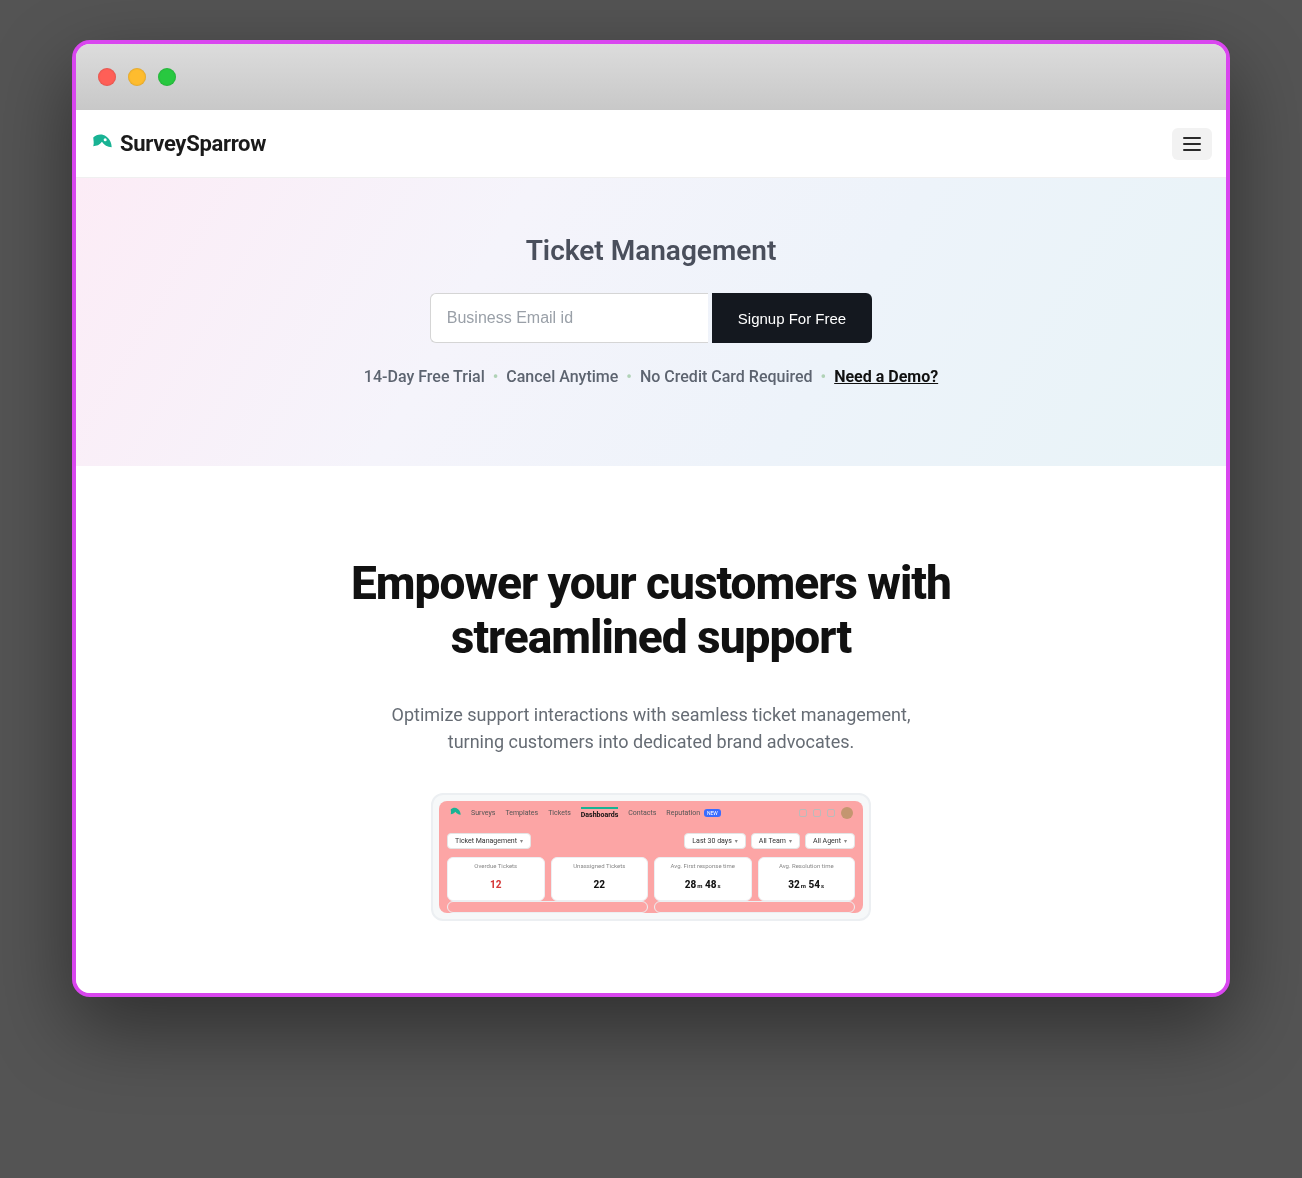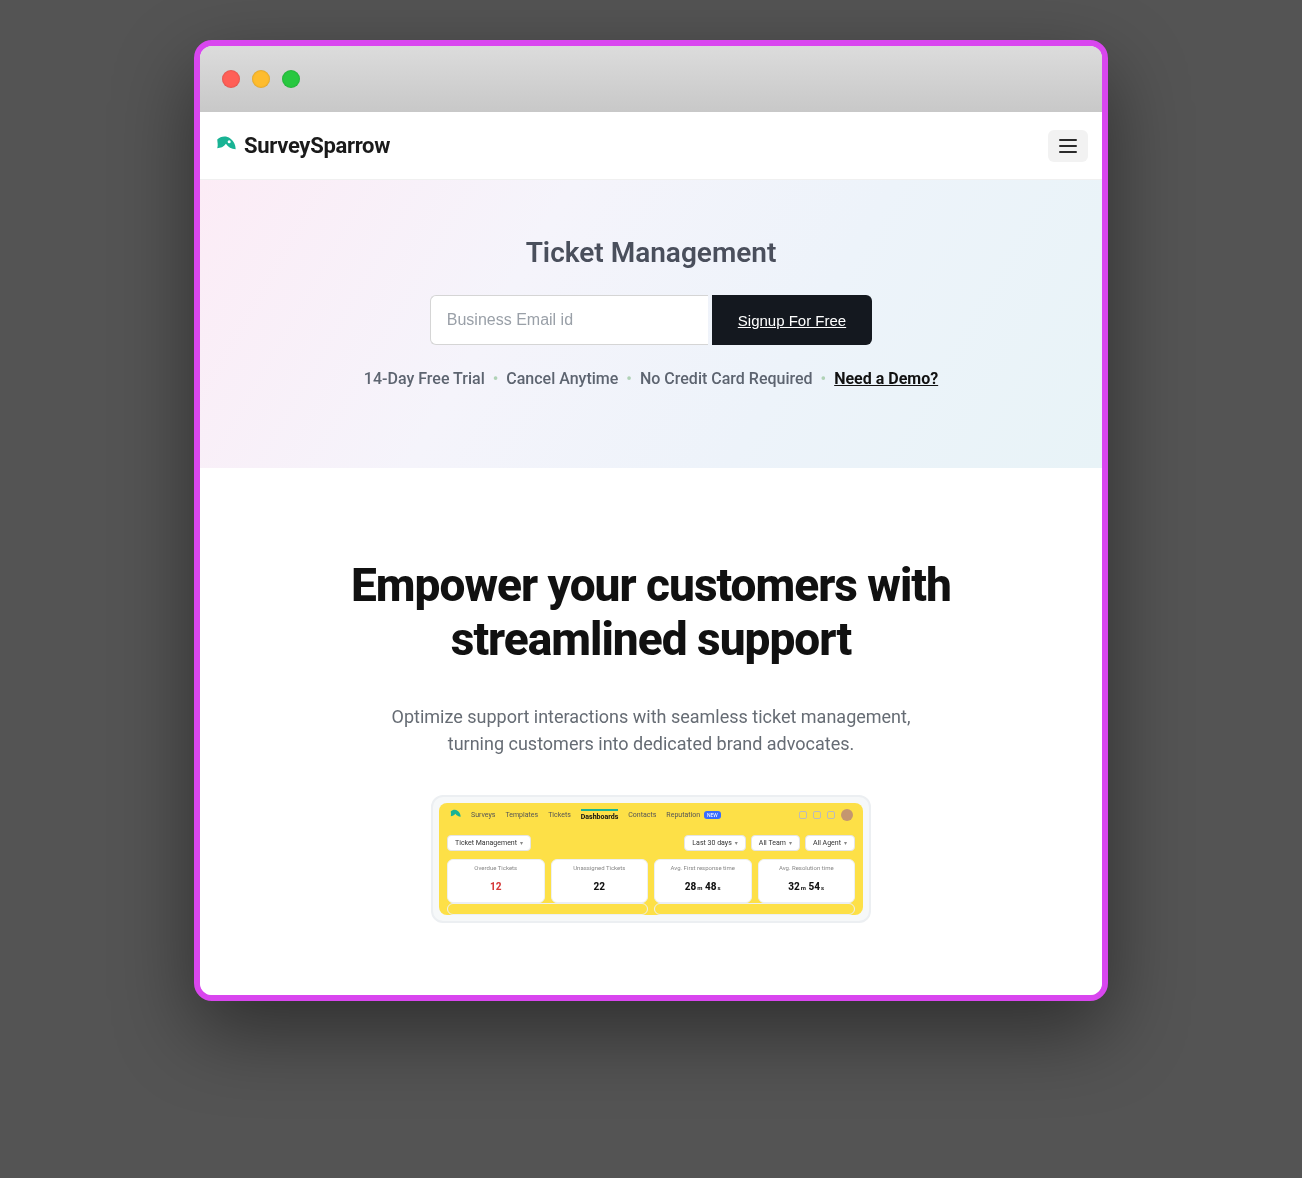--- a/index.html
+++ b/index.html
@@ -6,26 +6,26 @@
   body {
     font-family: -apple-system, BlinkMacSystemFont, "Segoe UI", Roboto, "Helvetica Neue", Arial, sans-serif;
     background: #545454;
     display: flex;
     align-items: flex-start;
     justify-content: center;
     min-height: 1178px;
   }
   .window-frame {
     margin: 40px;
-    width: 914px;
+    width: 1158px;
     background: #f0f0f0;
     border-radius: 18px;
     overflow: hidden;
     box-shadow: 0 30px 80px rgba(0,0,0,.45);
-    border: 6px solid #d946ef;
+    border: 4px solid #d946ef;
   }
   .titlebar {
     height: 66px;
     background: linear-gradient(#dcdcdc,#c8c8c8);
     display: flex;
     align-items: center;
     padding: 0 22px;
     gap: 12px;
   }
   .dot { width: 18px; height: 18px; border-radius: 50%; box-shadow: inset 0 0 2px rgba(0,0,0,.25);}
@@ -117,21 +117,20 @@
   .signup button {
     height: 50px;
     padding: 16px 26px;
     background: #14181f;
     color: #fff;
     font-size: 15px;
     font-weight: 500;
     border: none;
     border-radius: 0 6px 6px 0;
     cursor: pointer;
-    text-decoration: underline;
   }
   .subtext {
     font-size: 16px;
     color: #5d6470;
     font-weight: 500;
     margin-top: 24px;
   }
   .subtext .sep { color: #b0d2b6; margin: 0 4px; }
   .subtext a {
     color: #111;
@@ -165,21 +164,21 @@
   
   .dash {
     width: 440px;
     margin: 0 auto;
     border: 2px solid #eceff2;
     border-radius: 12px;
     background:#f6f8f9;
     padding: 6px;
   }
   .dash-inner {
-    background:#fde047;
+    background:#fca5a5;
     border-radius:8px;
     overflow:hidden;
   }
   .dash-top {
     display:flex;
     align-items:center;
     justify-content:space-between;
     padding: 4px 10px;
     height:24px;
   }

